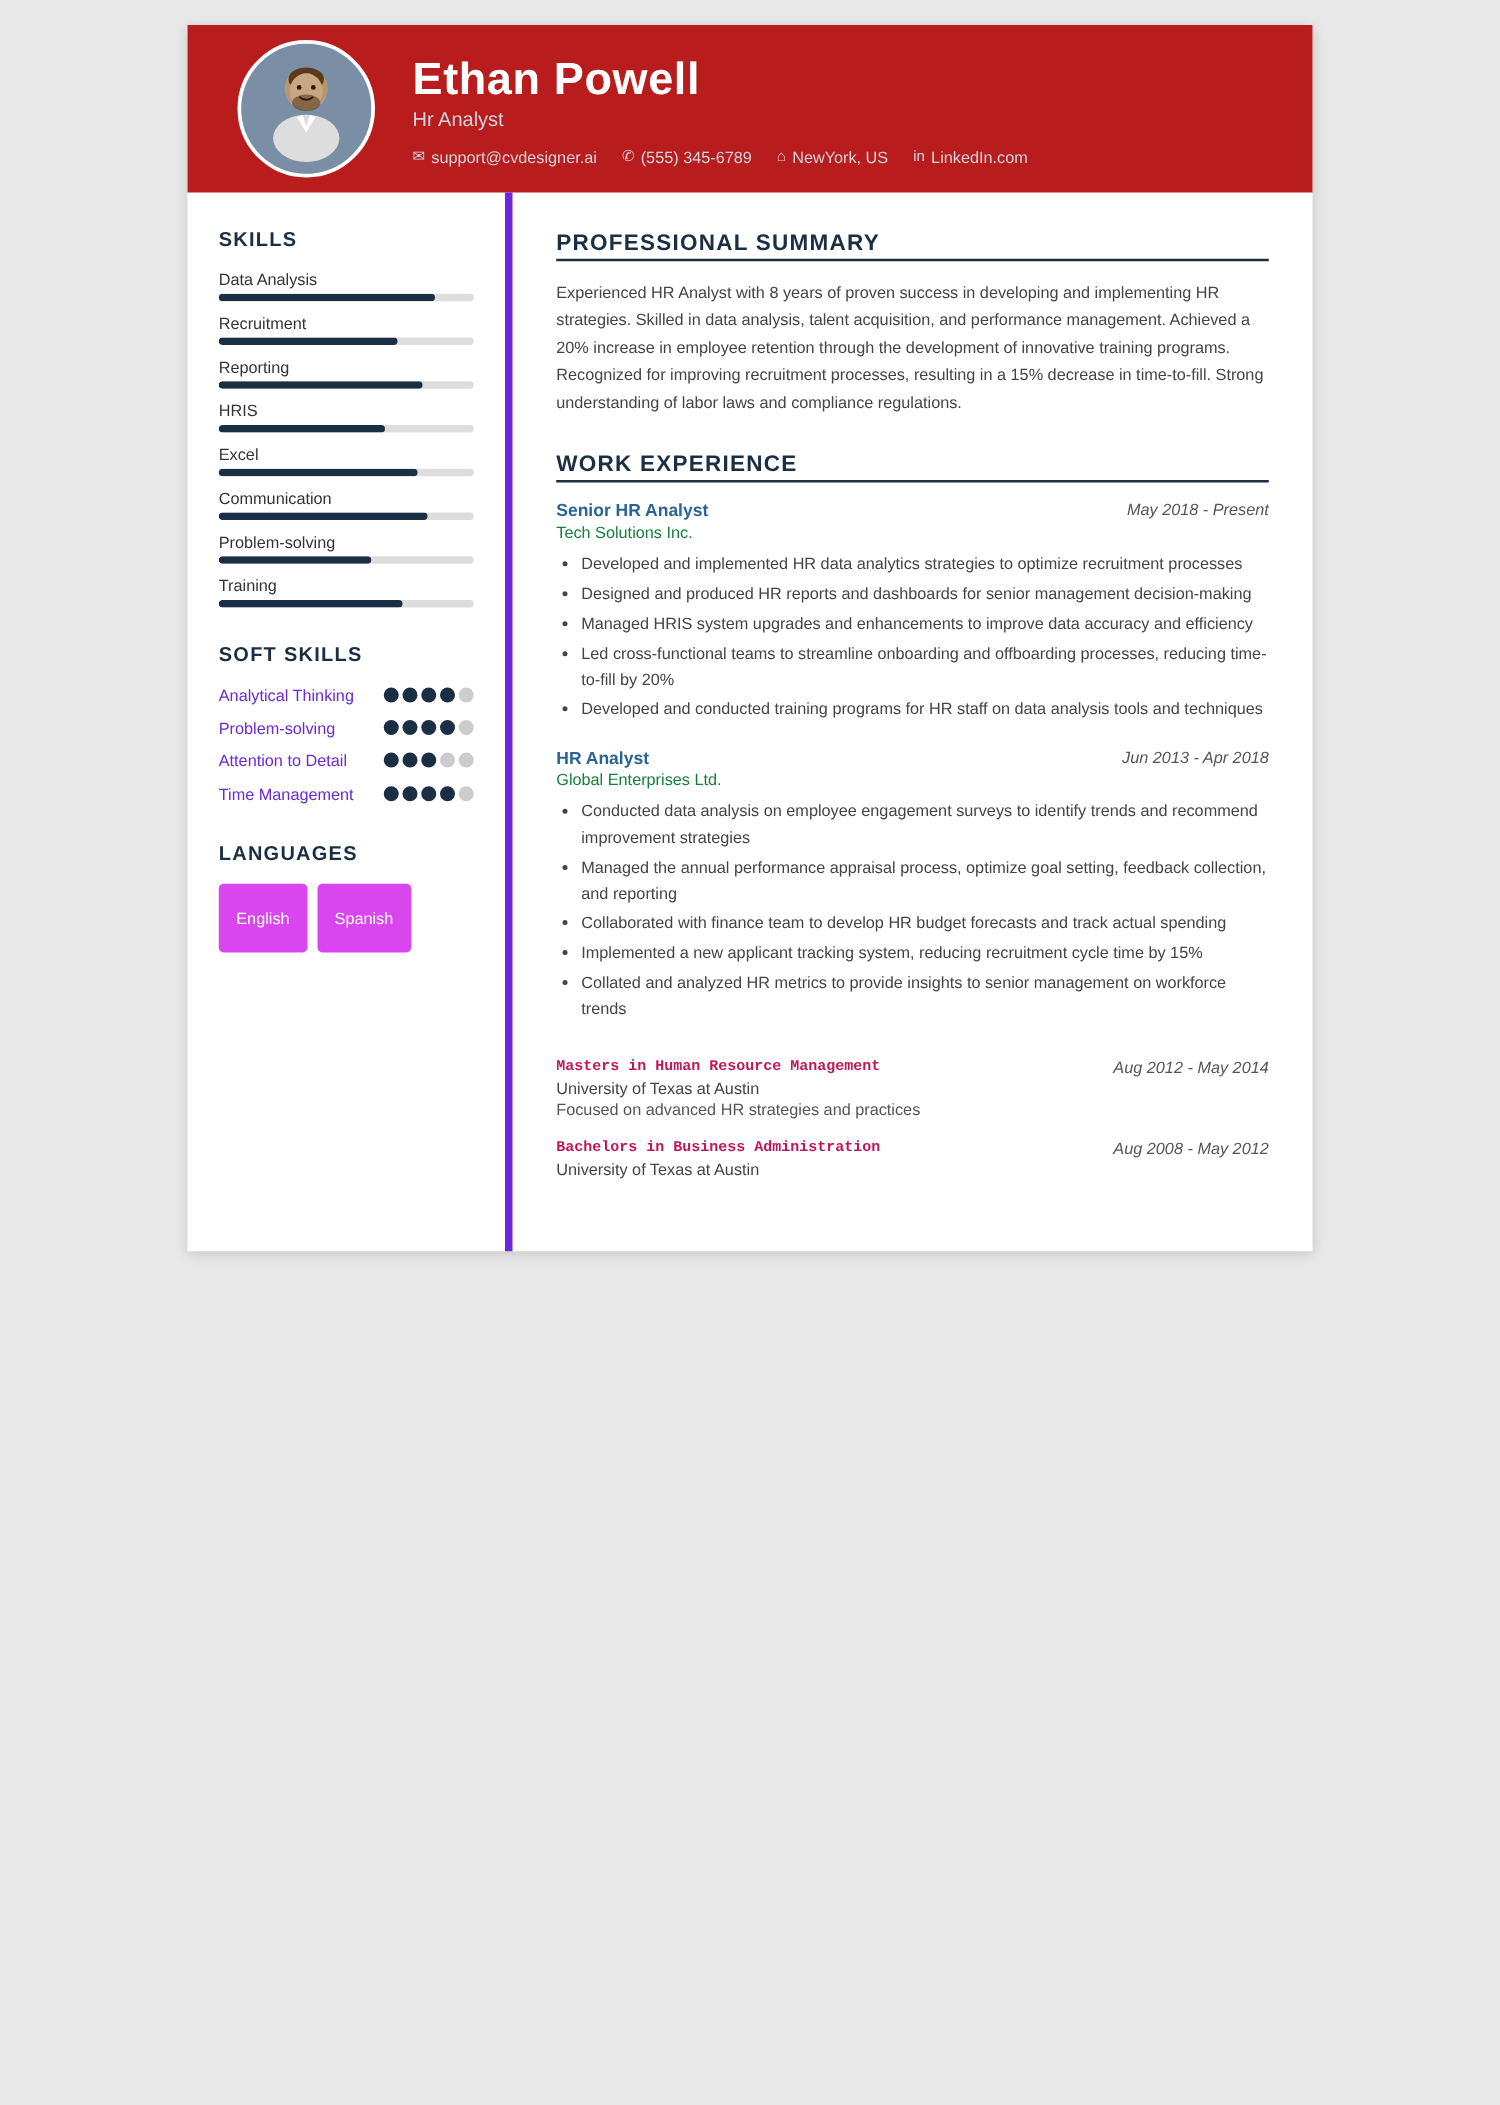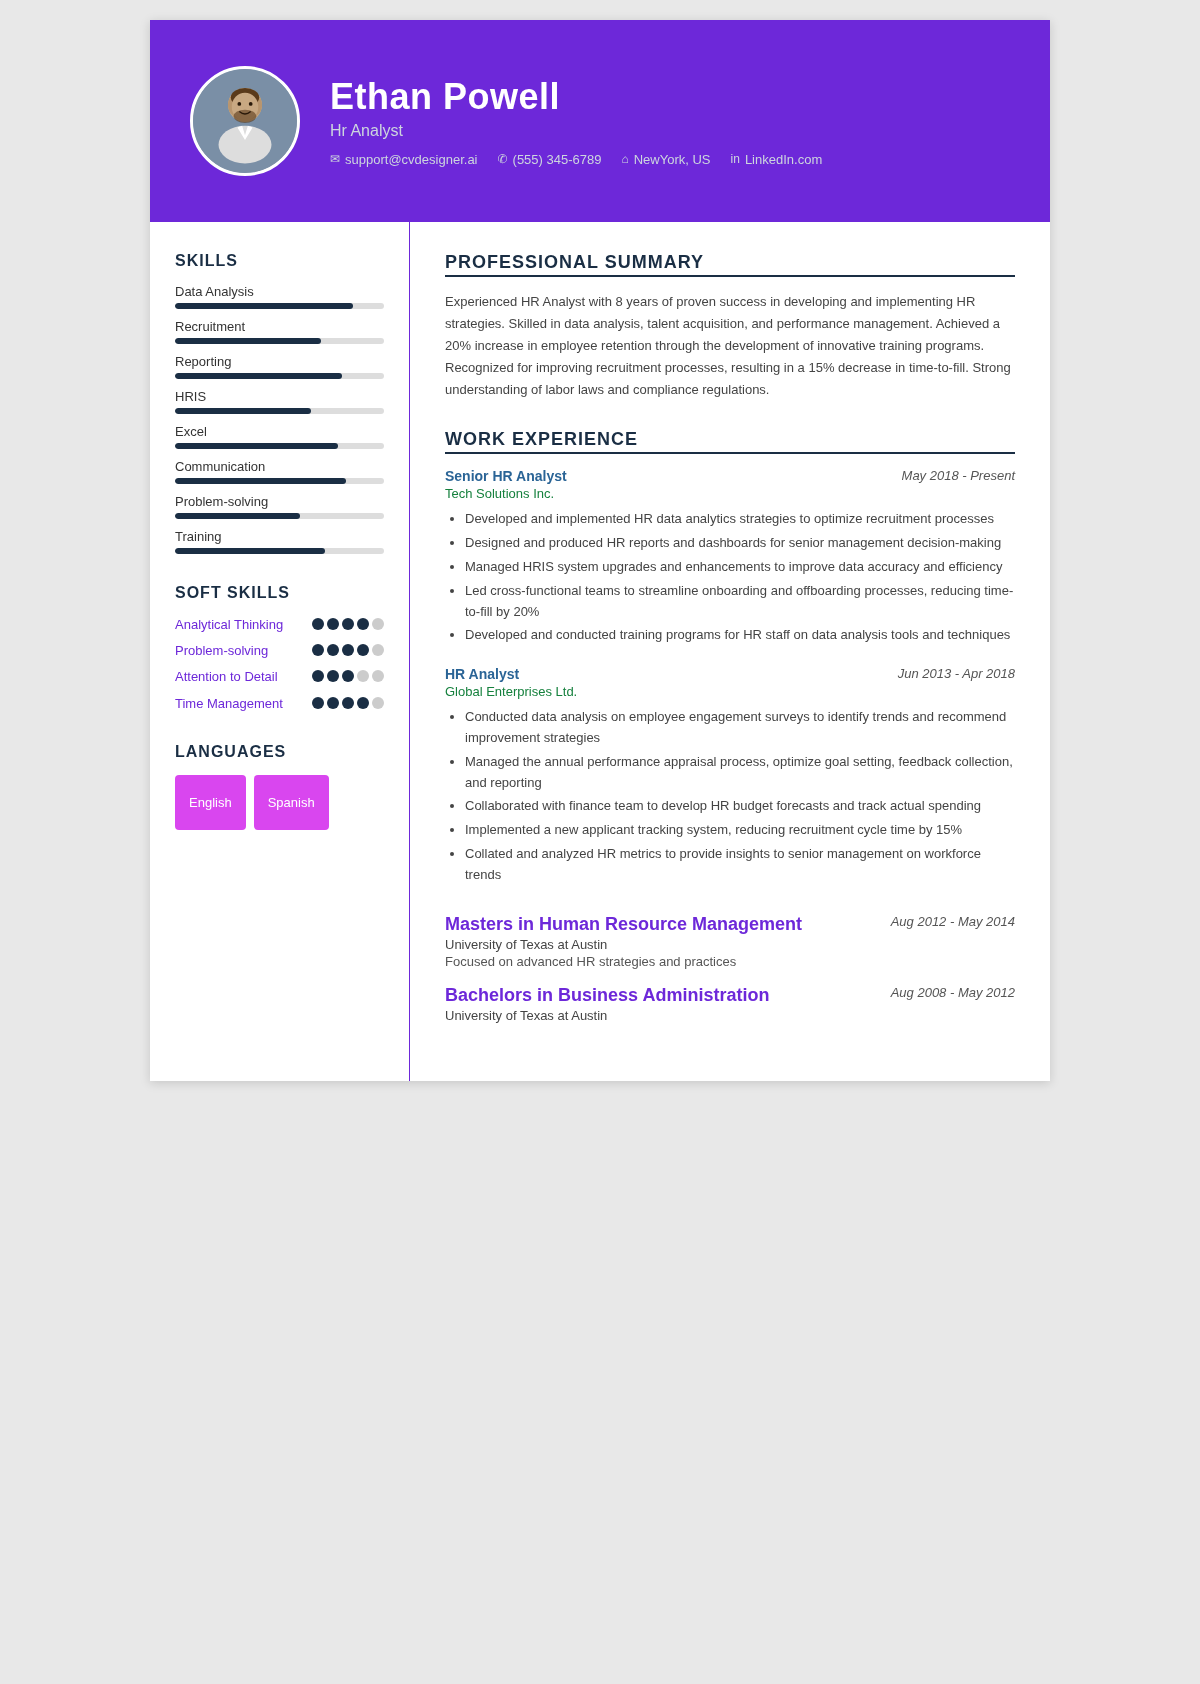--- a/index.html
+++ b/index.html
@@ -10,23 +10,23 @@
       justify-content: center;
       padding: 20px 0;
     }
     .resume {
       width: 900px;
       background: #fff;
       box-shadow: 0 2px 10px rgba(0,0,0,0.15);
     }
     
     .header {
-      background: #6d28d9;
+      background: #b91c1c;
       color: #fff;
-      padding: 46px 40px;
+      padding: 12px 40px;
       display: flex;
       align-items: center;
       gap: 30px;
     }
     .avatar {
       width: 110px;
       height: 110px;
       border-radius: 50%;
       background: #8a9bb0;
       flex-shrink: 0;
@@ -69,21 +69,21 @@
     }
     
     .body {
       display: flex;
     }
     
     .sidebar {
       width: 260px;
       flex-shrink: 0;
       padding: 30px 25px;
-      border-right: 1px solid #6d28d9;
+      border-right: 6px solid #6d28d9;
     }
     .sidebar-section {
       margin-bottom: 30px;
     }
     .sidebar-section-title {
       font-size: 16px;
       font-weight: bold;
       text-transform: uppercase;
       color: #1a2e44;
       letter-spacing: 1px;
@@ -211,23 +211,24 @@
     
     .edu-block {
       margin-bottom: 16px;
     }
     .edu-header {
       display: flex;
       justify-content: space-between;
       align-items: flex-start;
     }
     .edu-degree {
-      font-size: 18px;
+      font-size: 12px;
       font-weight: bold;
-      color: #6d28d9;
+      color: #be185d;
+      font-family: Liberation Mono, monospace;
     }
     .edu-dates {
       font-size: 13px;
       font-style: italic;
       color: #555;
       white-space: nowrap;
     }
     .edu-school {
       font-size: 13px;
       color: #444;

